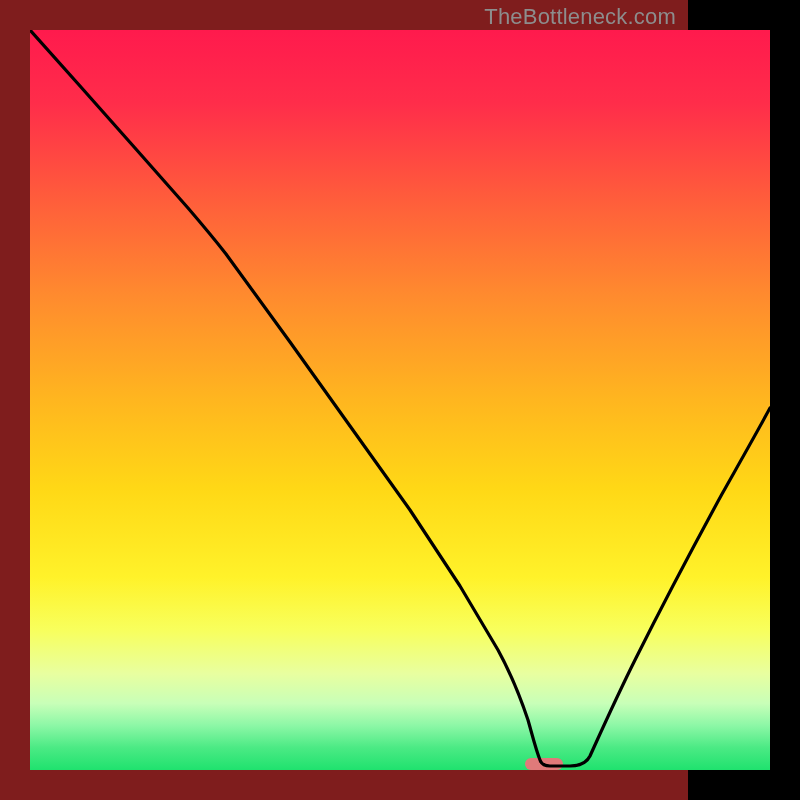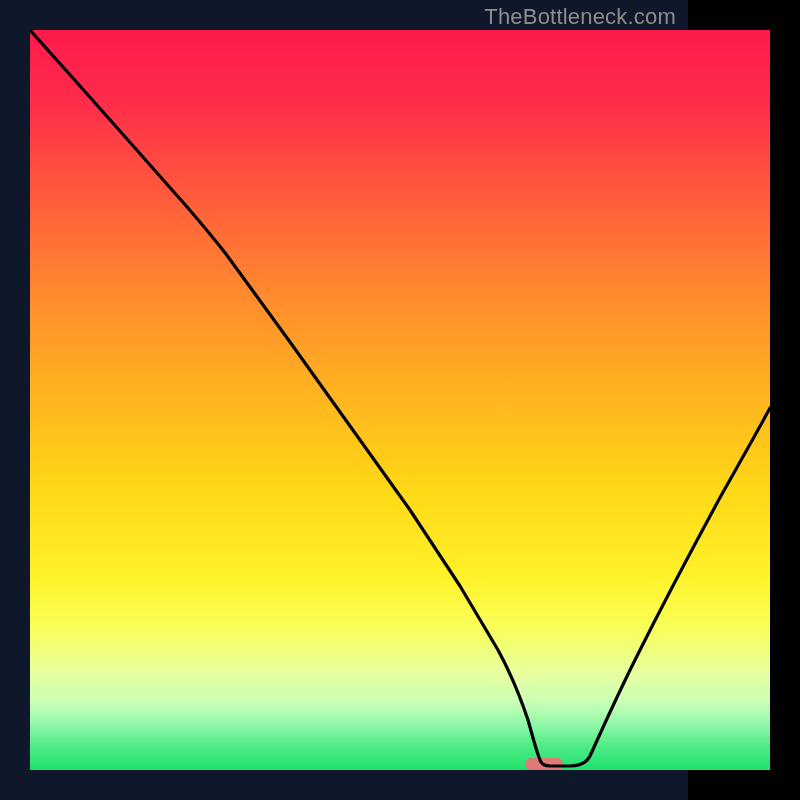--- a/index.html
+++ b/index.html
@@ -9,21 +9,21 @@
     height: 800px;
     background: #000;
     overflow: hidden;
   }
   .frame {
     position: absolute;
     left: 0;
     top: 0;
     width: 688px;
     height: 800px;
-    background: #0f172a;
+    background: #7f1d1d;
   }
   .plot {
     position: absolute;
     left: 30px;
     top: 30px;
     width: 740px;
     height: 740px;
     overflow: hidden;
   }
   .gradient {

